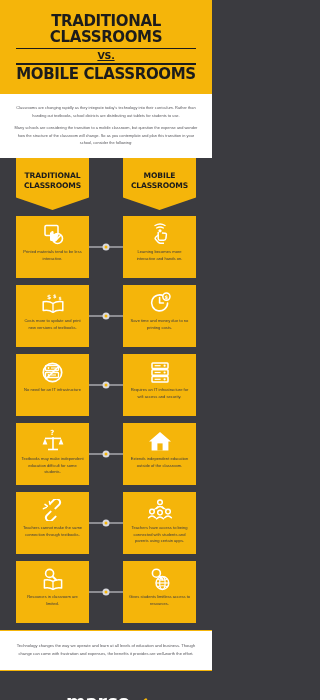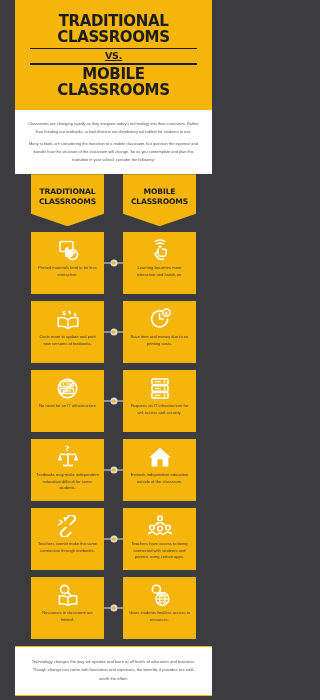--- a/index.html
+++ b/index.html
@@ -2,21 +2,21 @@
 <html><head>
 <meta charset="utf-8">
 <style>
   * { margin:0; padding:0; box-sizing:border-box; }
   html,body { width:212px; height:700px; }
   body {
     font-family:"Liberation Sans", sans-serif;
     background:#3b3b40;
     overflow:hidden;
   }
-  .page { width:212px; height:700px; position:relative;padding-left:15px; }
+  .page { width:212px; height:700px; position:relative; }
 
   
   .header {
     background:#f5b50a;
     padding:13px 8px 12px;
     text-align:center;
   }
   .title-line1, .title-line2 {
     font-family:"DejaVu Sans", sans-serif;
     font-weight:bold;

